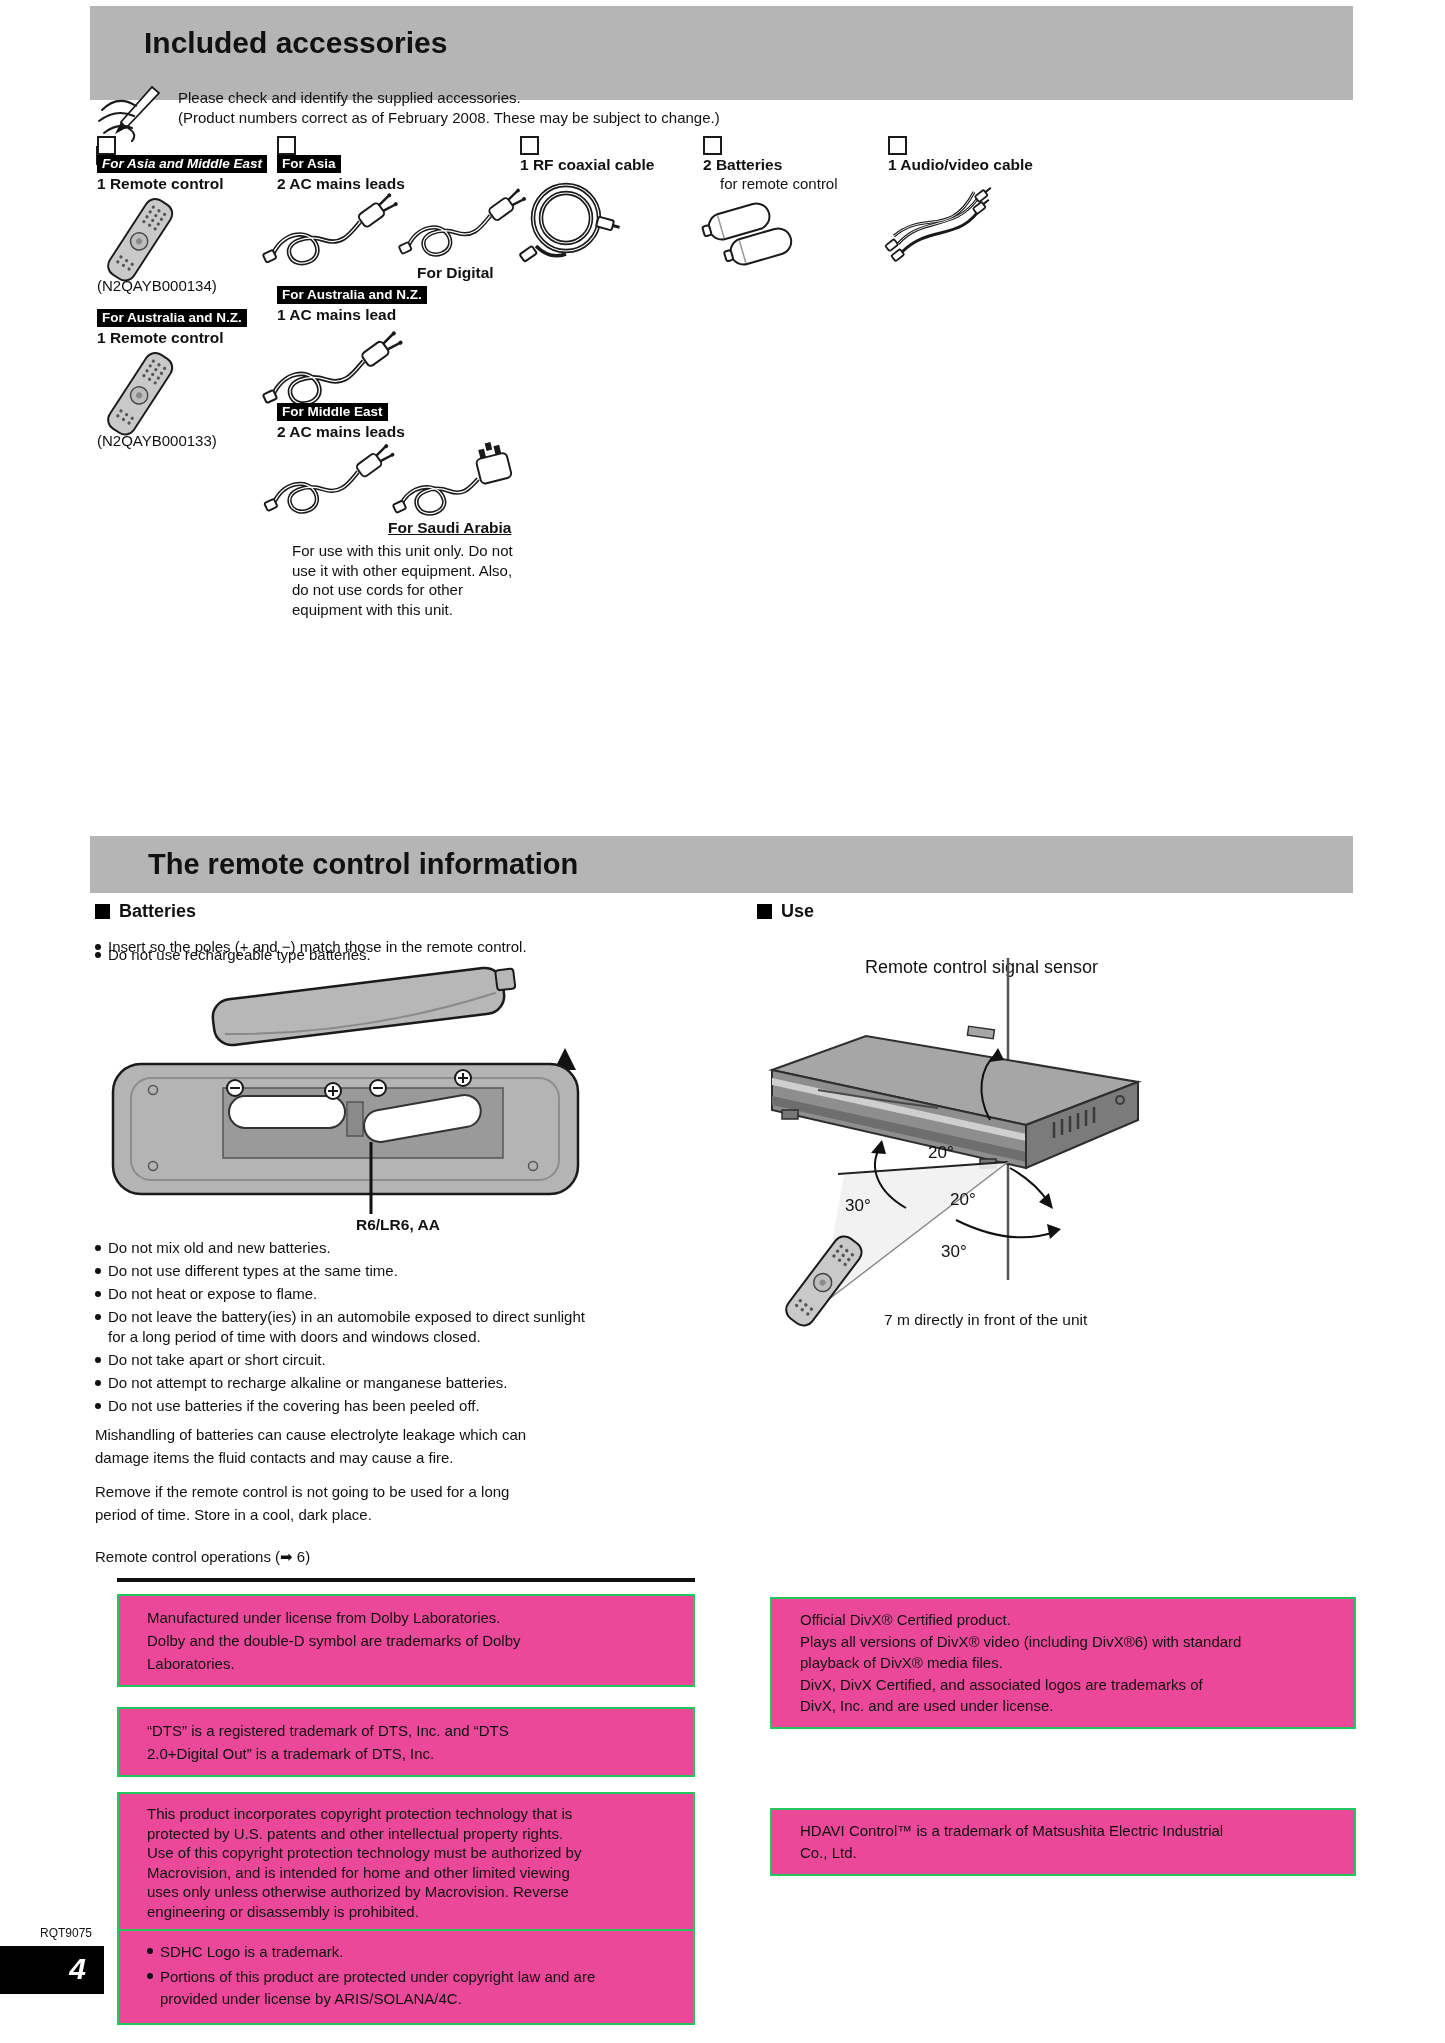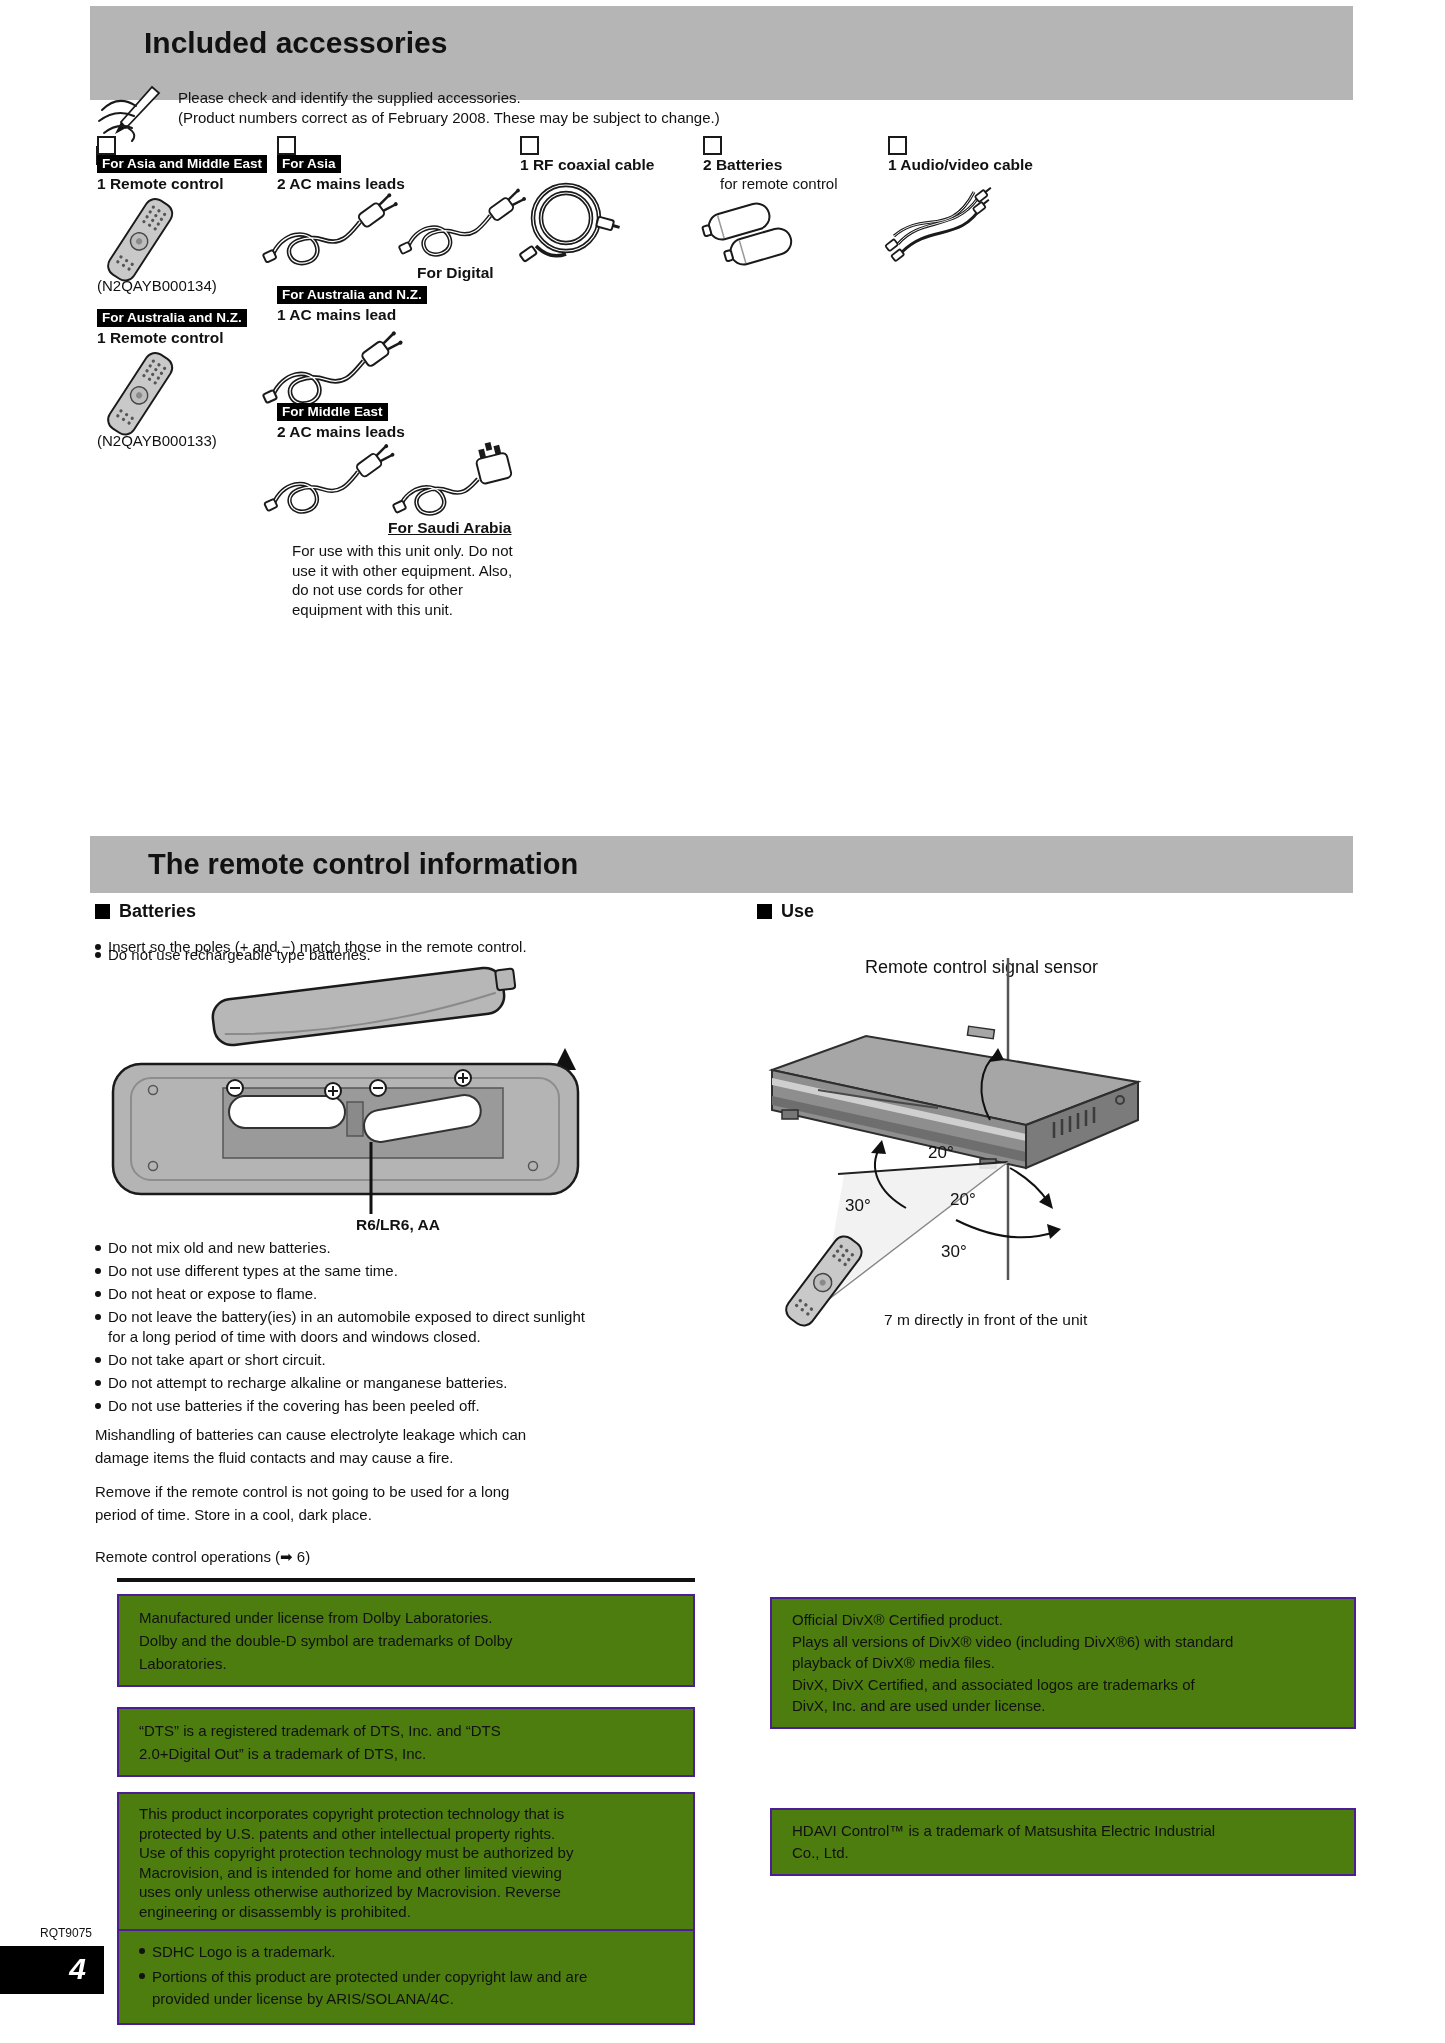--- a/index.html
+++ b/index.html
@@ -19,22 +19,22 @@
   .caption{font-size:15.5px;font-weight:bold;white-space:nowrap;}
   .part{font-size:15px;white-space:nowrap;}
   .secline{display:flex;align-items:center;gap:9px;}
   .sqr{width:15px;height:15px;background:#000;}
   .sechead{font-size:18px;font-weight:bold;}
   .dot{width:6px;height:6px;border-radius:50%;background:#111;display:inline-block;}
   .bl{display:flex;margin-bottom:3px;}
   .bl .dot{flex:0 0 auto;margin:7px 7px 0 0;}
   .bl .t{font-size:15px;line-height:20px;}
   .para{font-size:15px;line-height:22.5px;}
-  .lbox{box-sizing:border-box;border:2px solid #4c1d95;background:#4d7c0f;
-        padding:10px 20px;font-size:15px;}
+  .lbox{box-sizing:border-box;border:2px solid #22c55e;background:#ec4899;
+        padding:10px 28px;font-size:15px;}
   .lbox .ln{line-height:23px;}
   .lbox .ln20{line-height:19.5px;}
   .lbox .ln21{line-height:21.5px;}
   .lbox .ln22{line-height:22px;}
   .rule{background:#111;}
   .angle{font-size:17px;white-space:nowrap;}
   .note{font-size:15px;line-height:19.5px;}
   .pgbox{background:#000;color:#fff;font-size:30px;font-style:italic;font-weight:bold;
          text-align:right;line-height:46px;padding-right:18px;box-sizing:border-box;}
   .code{font-size:12px;}
@@ -159,21 +159,21 @@
   <div class="abs cbchk" style="left:96px;top:146px;">✓</div>
   <div class="abs txt" style="left:178px;top:88px;">Please check and identify the supplied accessories.</div>
   <div class="abs txt" style="left:178px;top:108px;">(Product numbers correct as of February 2008. These may be subject to change.)</div>
 
   <div class="abs cb" style="left:97px;top:136px;"></div>
   <div class="abs cb" style="left:277px;top:136px;"></div>
   <div class="abs cb" style="left:520px;top:136px;"></div>
   <div class="abs cb" style="left:703px;top:136px;"></div>
   <div class="abs cb" style="left:888px;top:136px;"></div>
 
-  <div class="abs blabel" style="left:97px;top:155px;">For Asia and Middle East</div>
+  <div class="abs blabel" style="left:97px;top:155px;font-style:italic;">For Asia and Middle East</div>
   <div class="abs iname" style="left:97px;top:174px;">1 Remote control</div>
   <svg class="abs" style="left:93px;top:193px;" width="170" height="92">
       <use href="#sym-remote"></use>
     </svg>
   <div class="abs part" style="left:97px;top:277px;">(N2QAYB000134)</div>
 
   <div class="abs blabel" style="left:97px;top:309px;">For Australia and N.Z.</div>
   <div class="abs iname" style="left:97px;top:328px;">1 Remote control</div>
   <svg class="abs" style="left:93px;top:347px;" width="170" height="92">
       <use href="#sym-remote"></use>

